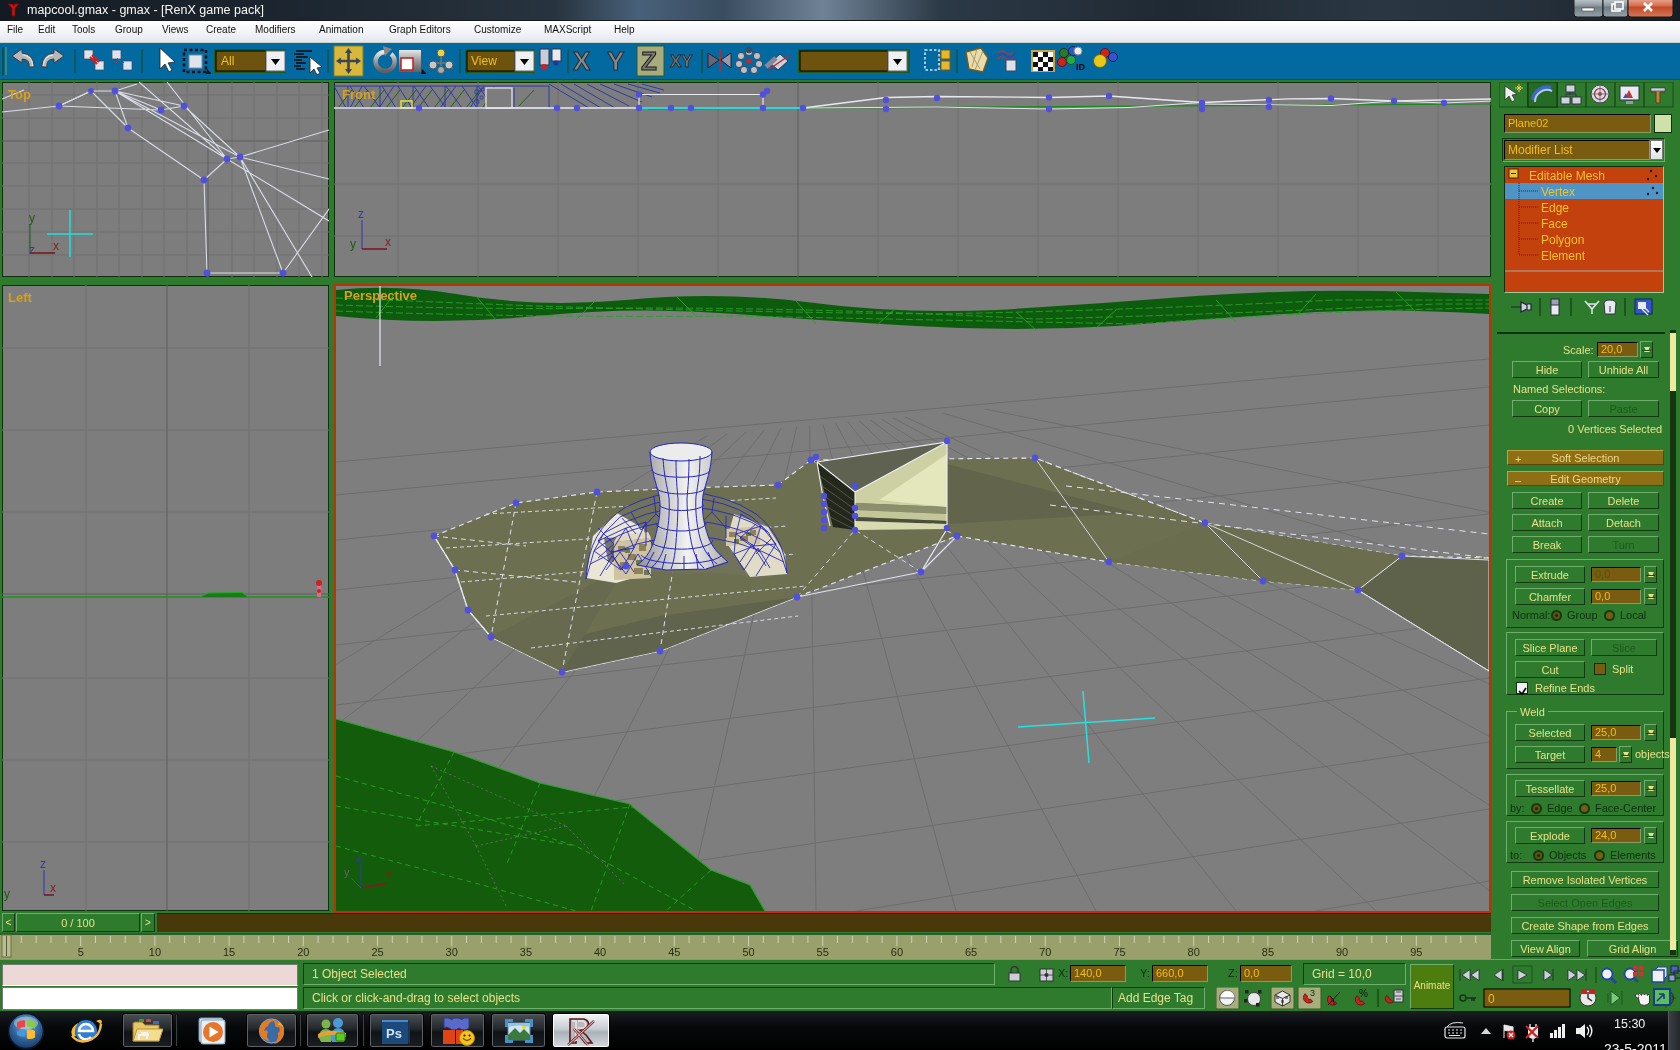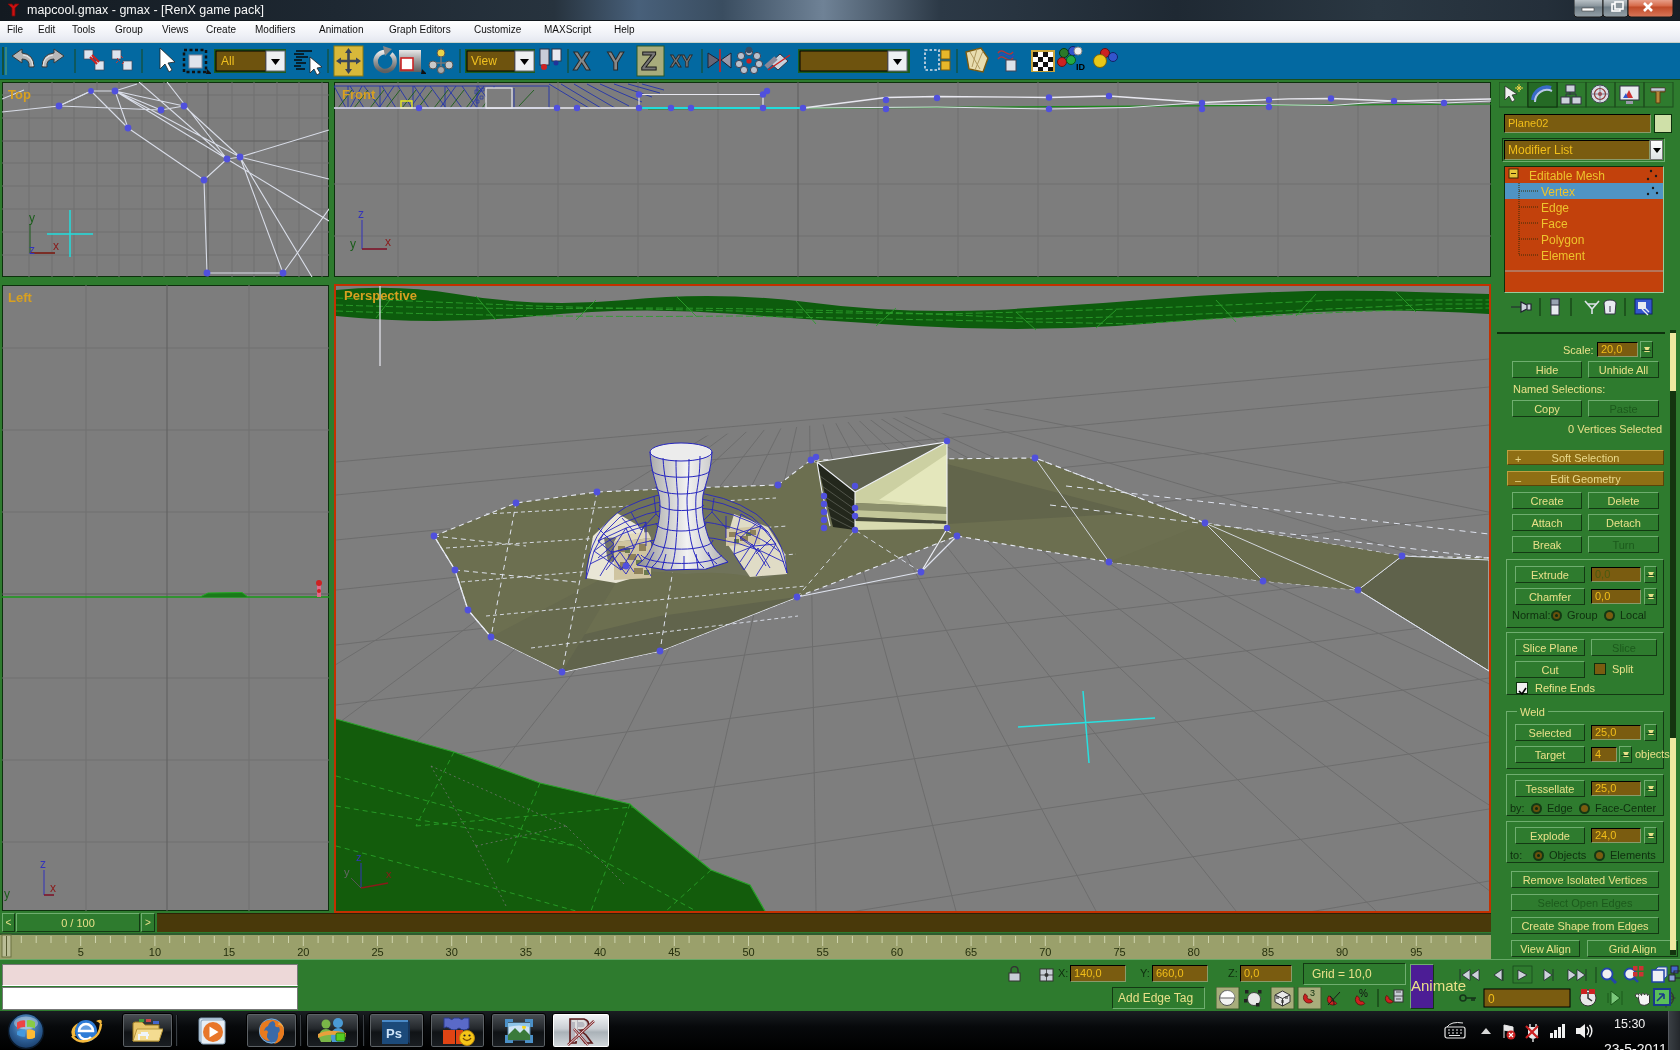--- a/index.html
+++ b/index.html
@@ -957,20 +957,22 @@
   <div class="gbtn" style="left:96px;top:860px;width:91px;height:17px;line-height:16px">Grid Align</div>
 
   <div class="abs" style="left:179px;top:250px;width:6px;height:625px;background:#14350f"></div>
   <div class="abs" style="left:179px;top:253px;width:6px;height:58px;background:#efe8a0"></div>
   <div class="abs" style="left:179px;top:658px;width:6px;height:212px;background:#efe8a0"></div>
 </div>
 
 <div class="abs" id="statusbar" style="left:0;top:959px;width:1680px;height:52px;background:#2e7b2e;border-top:1px solid #67a967">
   <div class="abs" style="left:2px;top:4px;width:296px;height:22px;background:#edd8d8;border:1px solid #777;border-bottom-color:#fff"></div>
   <div class="abs" style="left:2px;top:27px;width:296px;height:23px;background:#ffffff;border:1px solid #777"></div>
+  <div class="sunk" style="left:303px;top:3px;width:692px;height:22px;color:#e9e089;font-size:12px;line-height:21px;padding-left:8px">1 Object Selected</div>
+  <div class="sunk" style="left:303px;top:27px;width:809px;height:22px;color:#e9e089;font-size:12px;line-height:21px;padding-left:8px">Click or click-and-drag to select objects</div>
 
   <svg class="abs" style="left:1007px;top:6px" width="48" height="17" viewBox="0 0 48 17">
     <rect x="2" y="7" width="11" height="8" fill="#c8cdd6" stroke="#333"></rect>
       <path d="M4 7 V4 a3.5 3.5 0 0 1 7 0 V7" fill="none" stroke="#333" stroke-width="1.4"></path>
     <rect x="33" y="3" width="13" height="12" fill="#c8cdd6" stroke="#333"></rect>
       <circle cx="39.5" cy="9" r="2" fill="#333"></circle>
       <path d="M39.5 3 V15 M33 9 H46" stroke="#333" stroke-width="0.8"></path>
   </svg>
   <div class="lbl" style="left:1058px;top:7px;color:#0e2e0e">X:</div>
   <div class="ofield" style="left:1070px;top:5px;width:56px;height:17px;line-height:15px">140,0</div>
@@ -1016,21 +1018,21 @@
         <path d="M138 16 a5.5 5.5 0 0 1 11 0 l-3.4 0 a2.2 2.2 0 0 0 -4.2 0 z" fill="#cc2020" stroke="#5a0a0a" stroke-width="0.7" transform="rotate(-135 143.5 14)"></path>
       <text x="143" y="10" font-size="10" fill="#111" font-family="Liberation Sans">%</text>
       </g>
     <line x1="162" y1="2" x2="162" y2="20" stroke="#0d300d"></line>
     <g>
         <path d="M168 15 a4.5 4.5 0 0 1 9 0 l-3 0 a1.8 1.8 0 0 0 -3 0 z" fill="#cc2020" stroke="#5a0a0a" stroke-width="0.7" transform="rotate(-135 172.5 13)"></path>
       <rect x="178" y="3" width="9" height="12" fill="#c8cdd6" stroke="#333"></rect>
         <path d="M178 9 h9 M180 5 h5 M180 12 h5" stroke="#333" stroke-width="0.8"></path>
       </g>
   </svg>
-  <div class="gbtn" style="left:1410px;top:4px;width:24px;height:45px;font-size:15px;background:#4c1d95;line-height:42px">Animate</div>
+  <div class="gbtn" style="left:1410px;top:4px;width:44px;height:45px;font-size:10px;background:#4d7c0f;line-height:42px">Animate</div>
 
   <svg class="abs" style="left:1458px;top:5px" width="222" height="20" viewBox="0 0 222 20">
     <g fill="#cdd2da" stroke="#1a1a2a" stroke-width="0.7">
       <path d="M2 4 l0 12 M12 4.5 l-8 5.5 8 5.5 z M21 4.5 l-8 5.5 8 5.5 z"></path>
       <path d="M45 4 l0 12 M44 4.5 l-8 5.5 8 5.5 z"></path>
       <rect x="55" y="1" width="19" height="17" fill="none" stroke="#16421a"></rect>
       <path d="M60 5 l9 5 -9 5 z"></path>
       <path d="M86 4.5 l8 5.5 -8 5.5 z M95 4 l0 12"></path>
       <path d="M110 4.5 l8 5.5 -8 5.5 z M119 4.5 l8 5.5 -8 5.5 z M128 4 l0 12"></path>
     </g>

